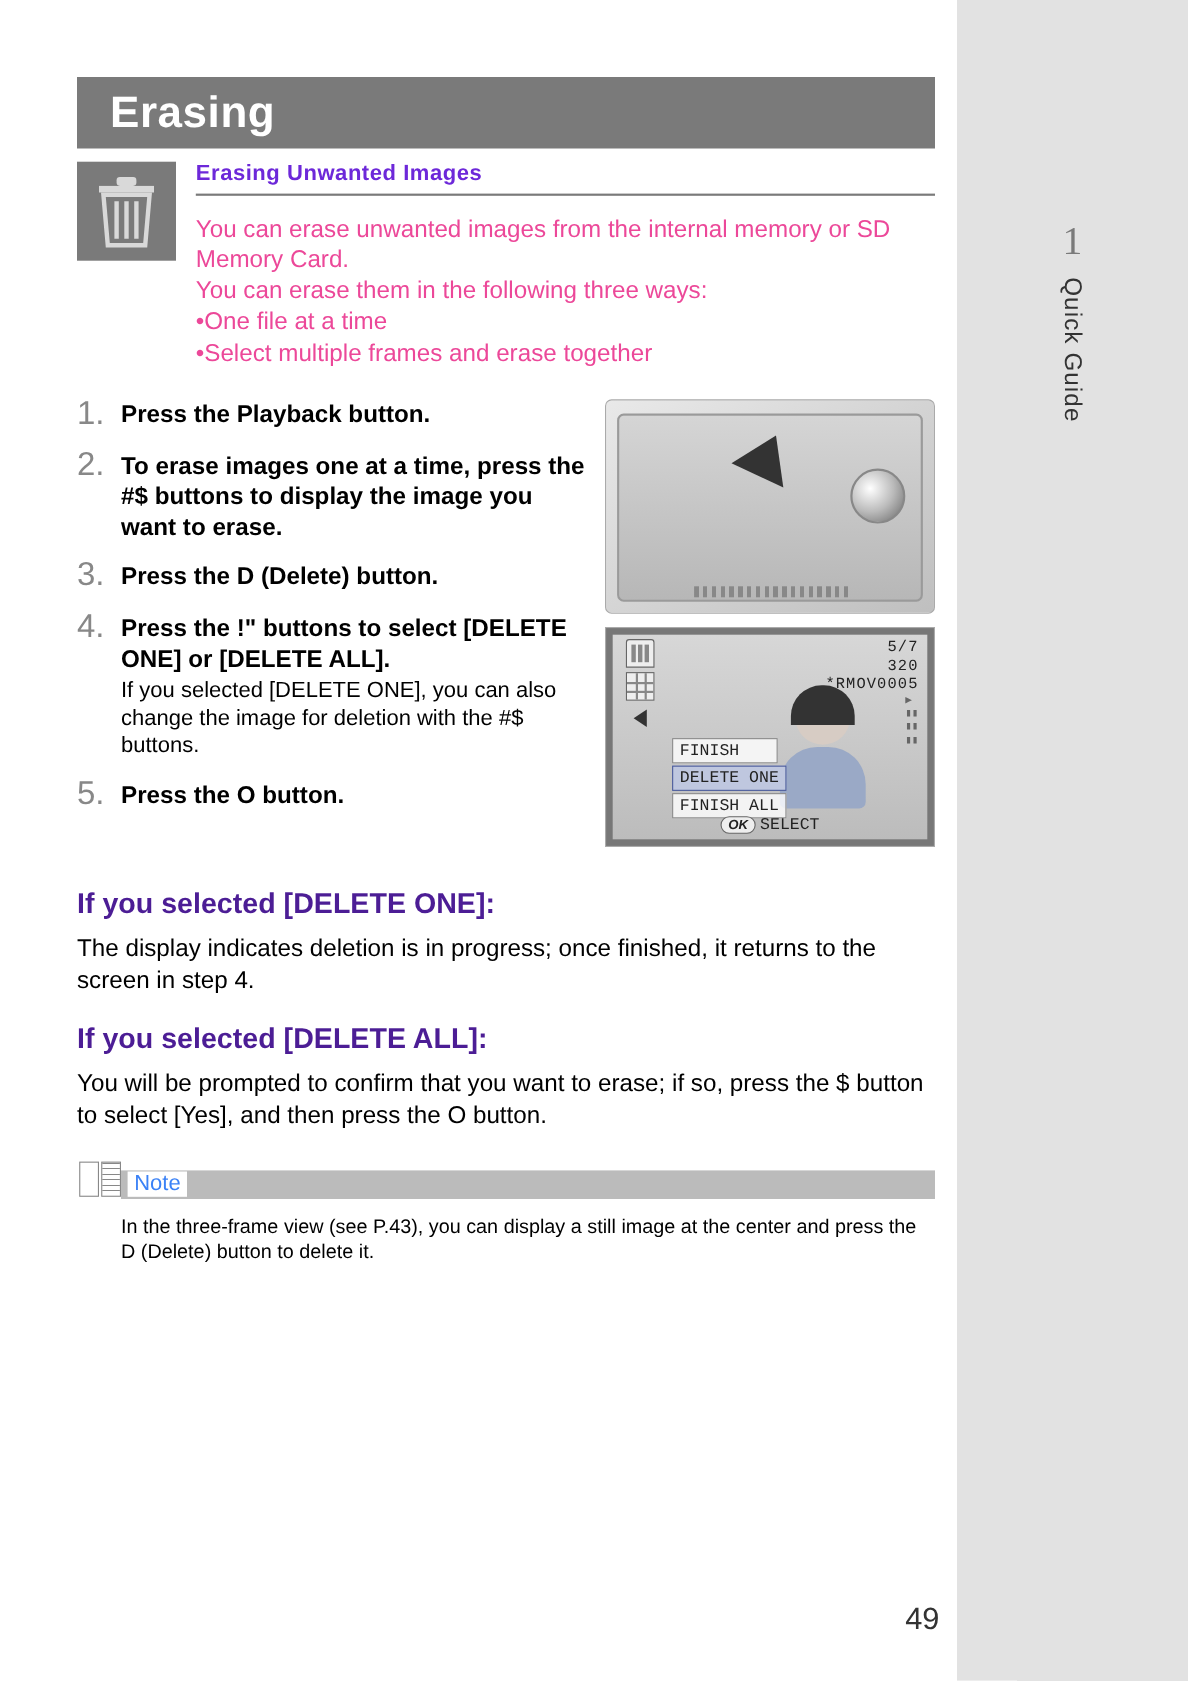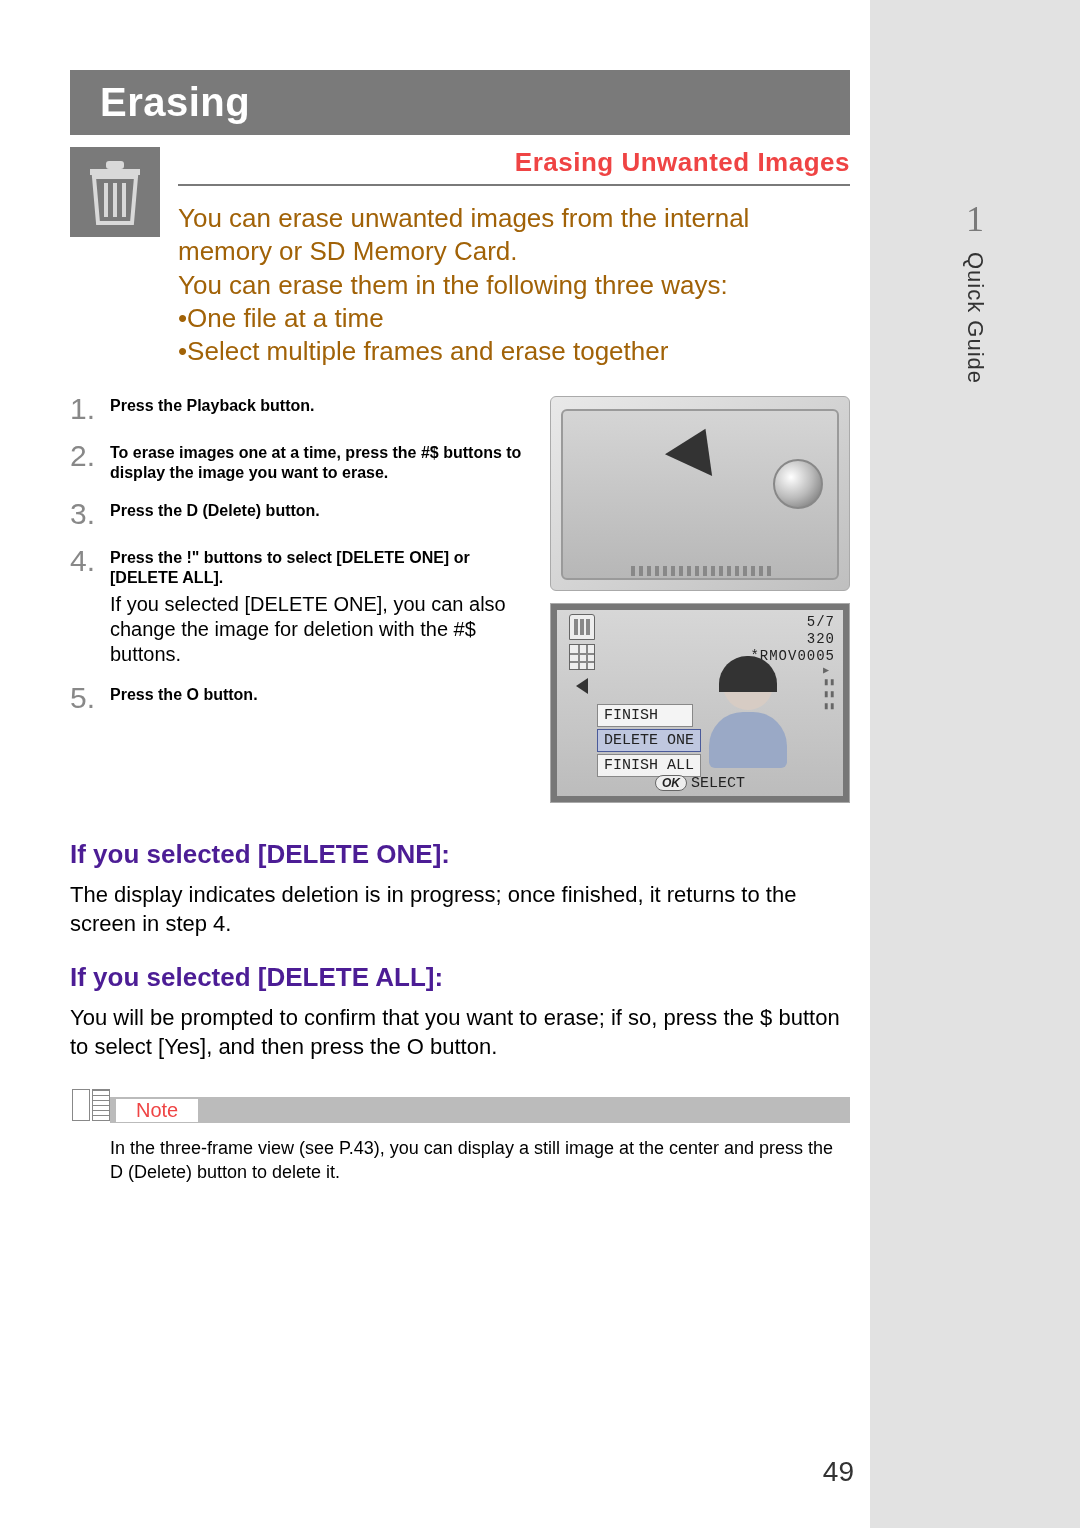--- a/index.html
+++ b/index.html
@@ -49,33 +49,32 @@
     height: 90px;
     background: #7a7a7a;
     flex-shrink: 0;
     display: flex;
     align-items: center;
     justify-content: center;
     position: relative;
   }
   .section-content { flex: 1; }
   .subhead {
-    font-size: 26px;
+    font-size: 20px;
     font-weight: 800;
-    color: #ef4444;
+    color: #6d28d9;
     padding-bottom: 6px;
     border-bottom: 2px solid #7a7a7a;
     margin-bottom: 16px;
     letter-spacing: 0.5px;
-    text-align: right;
   }
   .intro p {
-    font-size: 26px;
+    font-size: 22px;
     line-height: 1.28;
-    color: #a16207;
+    color: #ec4899;
   }
   
   .steps-wrap {
     display: flex;
     gap: 16px;
     margin-top: 24px;
   }
   .steps {
     flex: 1;
   }
@@ -90,21 +89,21 @@
     font-weight: 400;
     min-width: 34px;
     line-height: 1.1;
     font-family: Arial, sans-serif;
   }
   .step-body {
     flex: 1;
     padding-top: 4px;
   }
   .step-title {
-    font-size: 16px;
+    font-size: 22px;
     font-weight: 700;
     line-height: 1.25;
   }
   .step-sub {
     font-size: 20px;
     line-height: 1.25;
     margin-top: 4px;
   }
   
   .figs {
@@ -214,21 +213,21 @@
   }
   .arrow-left {
     width: 0; height: 0;
     border-top: 8px solid transparent;
     border-bottom: 8px solid transparent;
     border-right: 12px solid #333;
     margin-top: 4px;
   }
   .menu-list {
     position: absolute;
-    left: 28px; top: 94px; padding-left: 12px;
+    left: 42px; top: 94px; padding-left: 12px;
   }
   .menu-item {
     font-size: 15px;
     padding: 2px 6px;
     margin-bottom: 2px;
     background: rgba(255,255,255,0.8);
     border: 1px solid #888;
     display: inline-block;
     min-width: 96px;
     font-family: "Courier New", monospace;
@@ -330,23 +329,23 @@
     content: "";
     position: absolute;
     border: 1px solid #888;
   }
   .note-ico::before { left: 2px; top: 4px; width: 16px; height: 30px; }
   .note-ico::after { left: 22px; top: 4px; width: 16px; height: 30px;
     background: repeating-linear-gradient(#888 0 1px, transparent 1px 5px);
   }
   .note-label {
     font-size: 20px;
-    color: #ef4444;
+    color: #3b82f6;
     background: #fff;
-    padding: 0 20px;
+    padding: 0 6px;
     margin-left: -4px;
   }
   .note-body {
     font-size: 18px;
     line-height: 1.3;
     margin: 14px 0 0 40px;
   }
 
   
   .right-tab {

